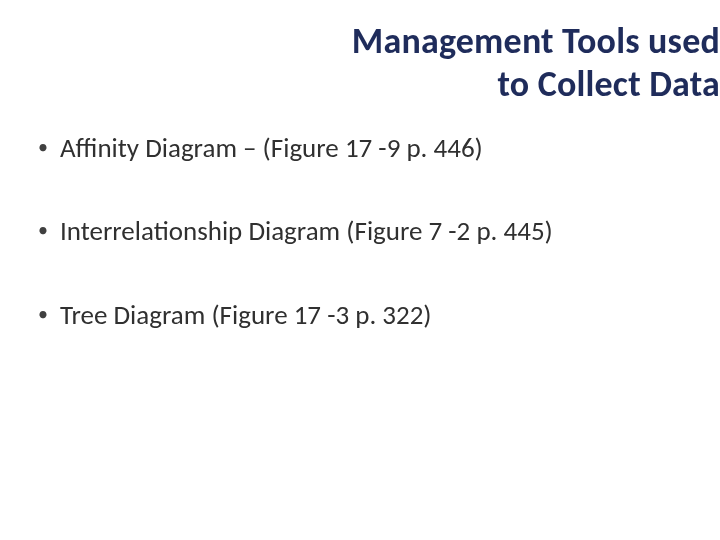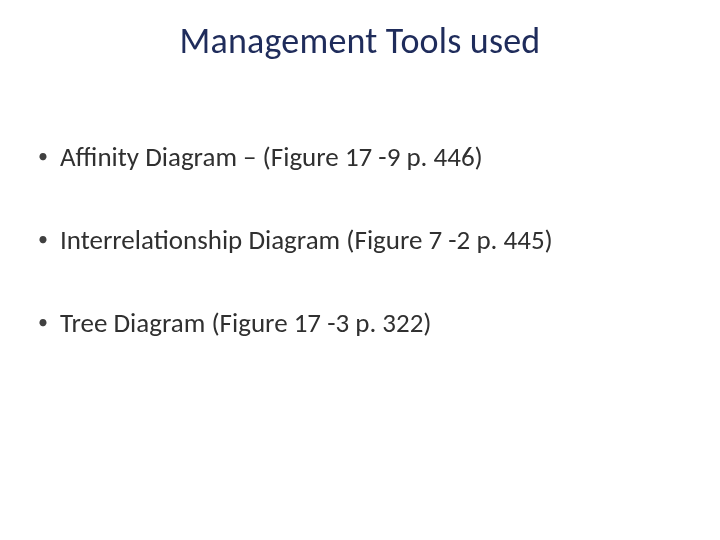--- a/index.html
+++ b/index.html
@@ -9,26 +9,26 @@
     }
     body {
       width: 720px;
       height: 540px;
       background: #ffffff;
       font-family: Calibri, "Segoe UI", Arial, sans-serif;
       padding: 20px 0 0 0;
       overflow: hidden;
     }
     .title {
-      text-align: center;
+      text-align: right;
       font-size: 36px;
-      font-weight: 400;
+      font-weight: 700;
       color: #1f2c5b;
       line-height: 1.2;
-      margin-bottom: 76px;
+      margin-bottom: 24px;
       letter-spacing: 0.2px;
     }
     .content {
       padding-left: 38px;
       padding-right: 20px;
     }
     .bullet-item {
       display: flex;
       align-items: flex-start;
       margin-bottom: 48px;
@@ -44,20 +44,21 @@
     }
     .item-text {
       flex: 1;
     }
   </style>
 </head>
 <body>
 
 <div class="title">
   <span>Management Tools used</span><br>
+  <span>to Collect Data</span>
 </div>
 
 <div class="content">
   <div class="bullet-item">
     <span class="bullet">•</span>
     <span class="item-text">Affinity Diagram – (Figure 17 -9 p. 446)</span>
   </div>
   <div class="bullet-item">
     <span class="bullet">•</span>
     <span class="item-text">Interrelationship Diagram (Figure 7 -2 p. 445)</span>

